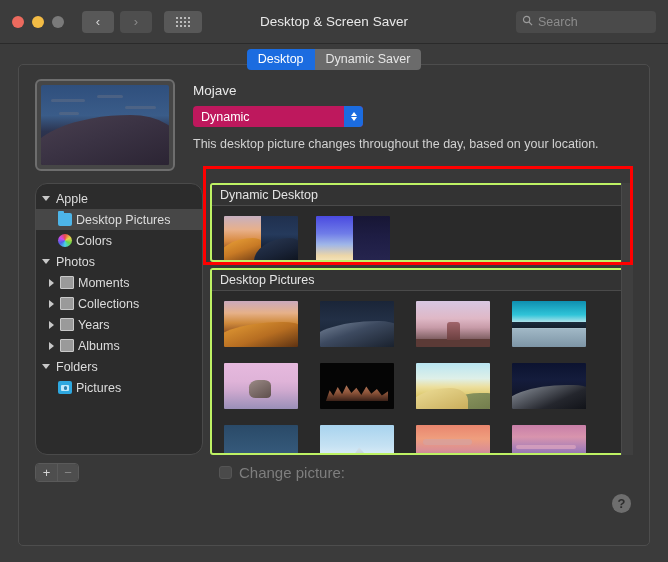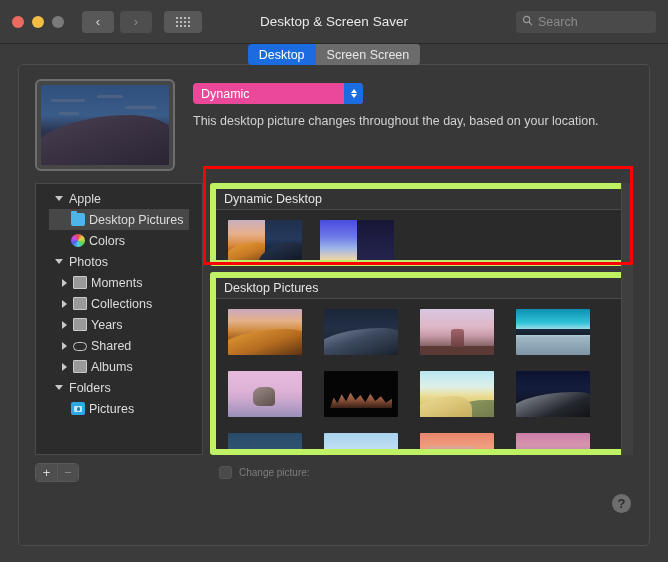--- a/index.html
+++ b/index.html
@@ -66,21 +66,21 @@
   }
   .searchbox .mag {
     position: absolute; left: 6px; top: 4px;
     width: 11px; height: 11px;
   }
   .searchbox .ph { font-size: 12.5px; color: #8c8c8c; }
 
   
   .tabrow {
     height: 30px; flex: 0 0 30px;
-    display: flex; align-items: flex-start; justify-content: center;
+    display: flex; align-items: center; justify-content: center;
     position: relative;
   }
   .tabs {
     display: flex; border-radius: 4px; overflow: hidden;
     height: 21px; position: relative; z-index: 3;
   }
   .tab {
     padding: 0 11px; font-size: 12.5px;
     display: flex; align-items: center;
     background: #6b6b6b; color: #e6e6e6;
@@ -125,21 +125,21 @@
   .preview-img .cloud {
     position: absolute; height: 3px; background: #5b6b86; opacity: .6;
     border-radius: 3px;
   }
 
   .topinfo { margin-left: 18px; padding-top: 4px; flex: 1 1 auto; }
   .mojave-label { font-size: 13.5px; color: #e9e9e9; margin-bottom: 8px; }
 
   .popup {
     width: 170px; height: 21px; border-radius: 4px;
-    background: #ec4899; display: flex; align-items: center;
+    background: #be185d; display: flex; align-items: center;
     padding-left: 8px; position: relative; color: #fff; font-size: 12.5px;
   }
   .popup .stepper {
     position: absolute; right: 0; top: 0; bottom: 0; width: 19px;
     background: #1b6ce0; border-radius: 0 4px 4px 0;
     display: flex; flex-direction: column; align-items: center; justify-content: center; gap: 1px;
   }
   .chev { width: 0; height: 0; border-left: 3.5px solid transparent; border-right: 3.5px solid transparent; }
   .chev.up { border-bottom: 4px solid #fff; }
   .chev.dn { border-top: 4px solid #fff; }
@@ -147,22 +147,22 @@
   .desc { margin-top: 10px; font-size: 12.5px; color: #d2d2d2; }
 
   
   .body { display: flex; height: 272px; padding: 0 0 0 0; margin: 2px 0 0 0; }
 
   .sidebar {
     width: 168px; flex: 0 0 168px;
     margin-left: 16px;
     background: #2c2c2c;
     border: 1px solid #4a4a4a;
-    border-radius: 0;
-    padding: 4px 13px;
+    border-radius: 12px;
+    padding: 4px 0;
     overflow: hidden;
     font-size: 12.5px;
   }
   .srow {
     height: 21px; display: flex; align-items: center;
     color: #dcdcdc; padding-left: 6px; gap: 4px;
   }
   .srow.selected { background: #474747; }
   .srow.l0 { padding-left: 6px; }
   .srow.l1 { padding-left: 22px; }
@@ -200,21 +200,21 @@
     content: ""; position: absolute; left: 5.5px; top: 5px; width: 3.5px; height: 3.5px;
     background: #2b7fae; border-radius: 50%; z-index: 2;
   }
 
   .content {
     flex: 1 1 auto; margin: 0 16px 0 7px;
     position: relative;
     display: flex; flex-direction: column;
   }
 
-  .group { border: 6px solid #bef264; border-radius: 3px; background: #2a2a2a; overflow: hidden; }
+  .group { border: 2px solid #bef264; border-radius: 3px; background: #2a2a2a; overflow: hidden; }
   .group-hdr {
     height: 21px; background: #333333;
     border-bottom: 1px solid #4a4a4a;
     display: flex; align-items: center; padding-left: 8px;
     font-size: 12.5px; color: #e4e4e4;
   }
   .thumbs { display: flex; flex-wrap: wrap; gap: 18px; padding: 10px 12px; }
   .thumb {
     width: 74px; height: 46px; border-radius: 1px; overflow: hidden;
     position: relative; flex: 0 0 auto;
@@ -315,21 +315,21 @@
     background: #4e4e4e; color: #d6d6d6; font-size: 13px; line-height: 1;
   }
   .pm div.minus { border-left: 1px solid #5a5a5a; color: #8a8a8a; }
 
   .bottom-mid { margin-left: 140px; }
   .cbrow { display: flex; align-items: center; gap: 7px; margin-bottom: 7px; height: 19px; }
   .cbox {
     width: 13px; height: 13px; border-radius: 3px;
     background: #4a4a4a; border: 1px solid #555;
   }
-  .cblabel { font-size: 10px; color: #7e7e7e; }
+  .cblabel { font-size: 15px; color: #7e7e7e; }
   .popup-dis {
     width: 190px; height: 19px; border-radius: 4px;
     background: #4a4a4a; display: flex; align-items: center;
     padding-left: 8px; position: relative;
     color: #8a8a8a; font-size: 12.5px; margin-left: 8px;
   }
   .popup-dis .st {
     position: absolute; right: 7px; top: 0; bottom: 0;
     display: flex; flex-direction: column; align-items: center; justify-content: center; gap: 2px;
   }
@@ -389,39 +389,40 @@
         <circle cx="5" cy="5" r="3.4" fill="none" stroke="#9a9a9a" stroke-width="1.3"></circle>
         <line x1="7.6" y1="7.6" x2="11" y2="11" stroke="#9a9a9a" stroke-width="1.3"></line>
       </svg>
       <span class="ph">Search</span>
     </div>
   </div>
 
   <div class="tabrow">
     <div class="tabs">
       <div class="tab active">Desktop</div>
-      <div class="tab">Screen Screen</div>
+      <div class="tab">Dynamic Saver</div>
     </div>
   </div>
 
   <div class="panel">
 
     <div class="toparea">
       <div class="preview-frame">
         <div class="preview-img">
           <span class="cloud" style="left:8%;top:18%;width:26%"></span>
           <span class="cloud" style="left:44%;top:12%;width:20%"></span>
           <span class="cloud" style="left:66%;top:26%;width:24%"></span>
           <span class="cloud" style="left:14%;top:34%;width:16%"></span>
           <div class="dune2"></div>
           <div class="dune"></div>
         </div>
       </div>
 
       <div class="topinfo">
+        <div class="mojave-label">Mojave</div>
 
         <div class="popup">
           <span>Dynamic</span>
           <span class="stepper">
             <i class="chev up"></i>
               <i class="chev dn"></i>
           </span>
         </div>
 
         <div class="desc">This desktop picture changes throughout the day, based on your location.</div>
@@ -454,25 +455,20 @@
         </div>
         <div class="srow l1t">
           <i class="tri right"></i>
           <i class="ico photolib"></i>
           <span>Collections</span>
         </div>
         <div class="srow l1t">
           <i class="tri right"></i>
           <i class="ico photolib"></i>
           <span>Years</span>
-        </div>
-        <div class="srow l1t">
-          <i class="tri right"></i>
-          <i class="ico cloud"></i>
-          <span>Shared</span>
         </div>
         <div class="srow l1t">
           <i class="tri right"></i>
           <i class="ico photolib"></i>
           <span>Albums</span>
         </div>
         <div class="srow l0">
           <i class="tri down"></i>
           <span>Folders</span>
         </div>

